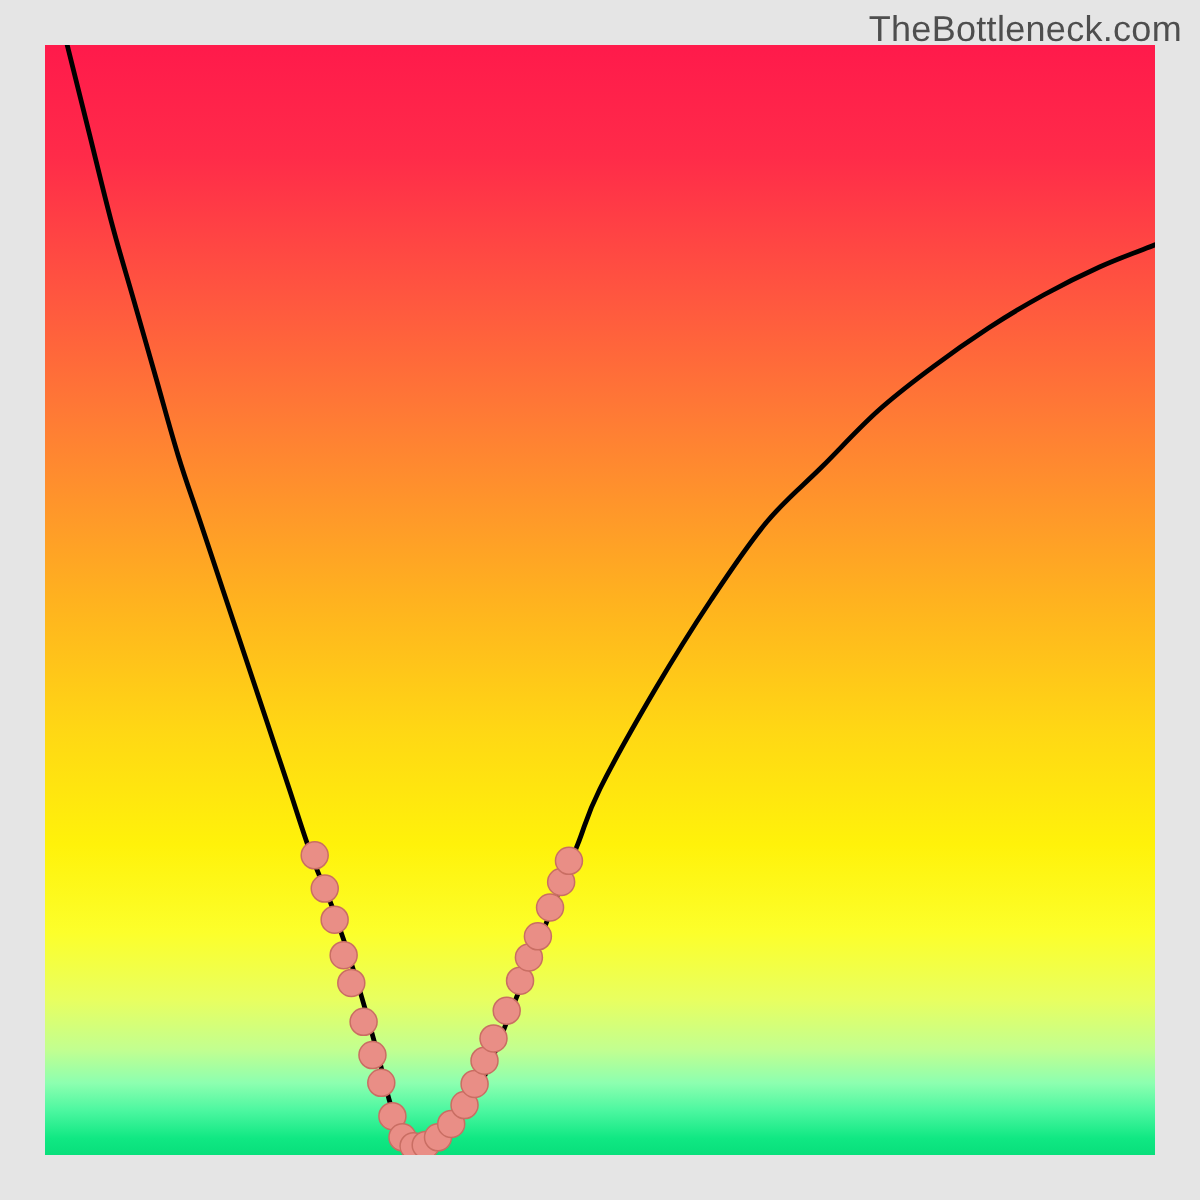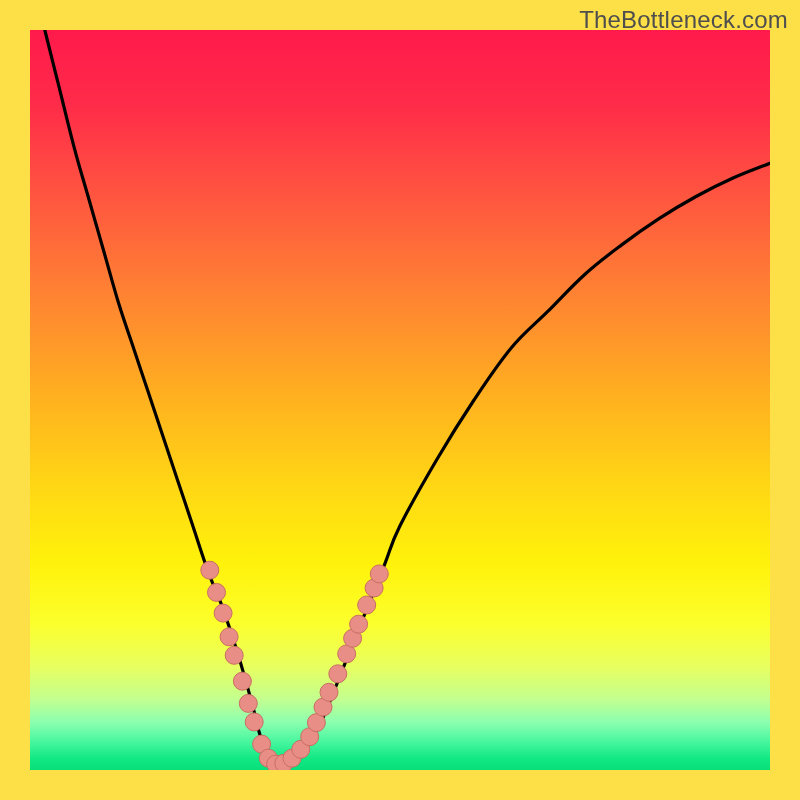--- a/index.html
+++ b/index.html
@@ -8,21 +8,21 @@
     width: 800px;
     height: 800px;
     overflow: hidden;
     background: #000;
     font-family: Arial, Helvetica, sans-serif;
   }
   .frame {
     position: relative;
     width: 800px;
     height: 800px;
-    background: #fde047;
+    background: #e5e5e5;
     text-align: right;
   }
   .plot {
     position: absolute;
     left: 30px;
     top: 30px;
     width: 740px;
     height: 740px;
     overflow: hidden;
   }

